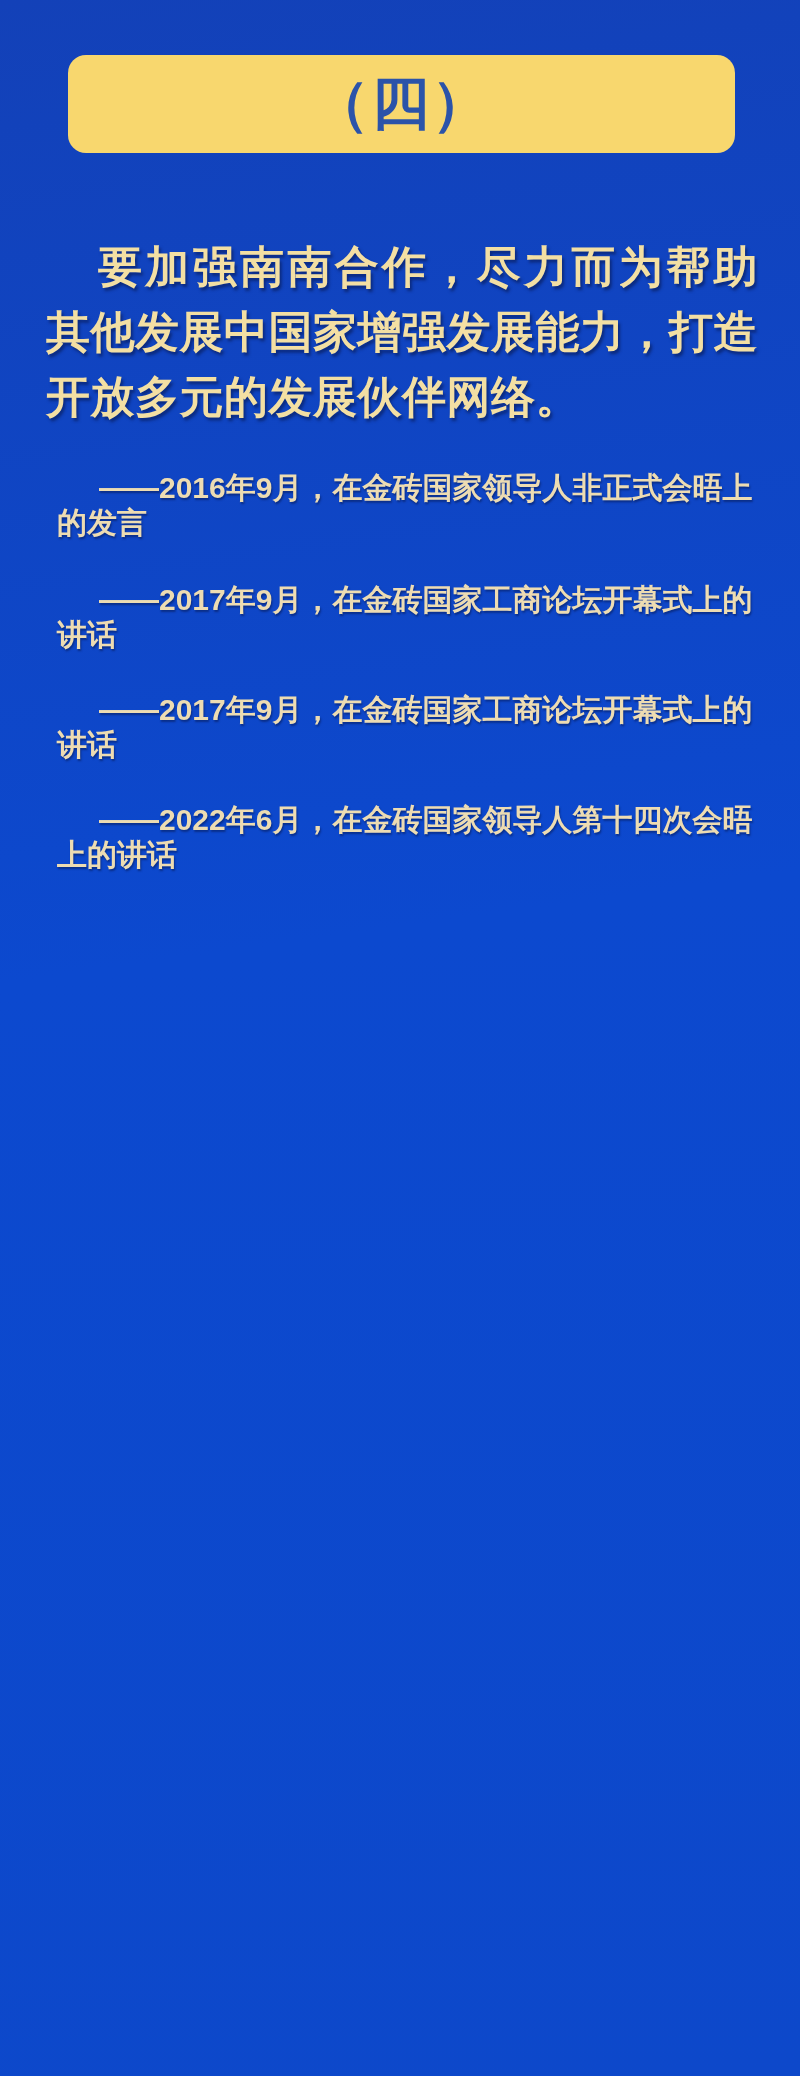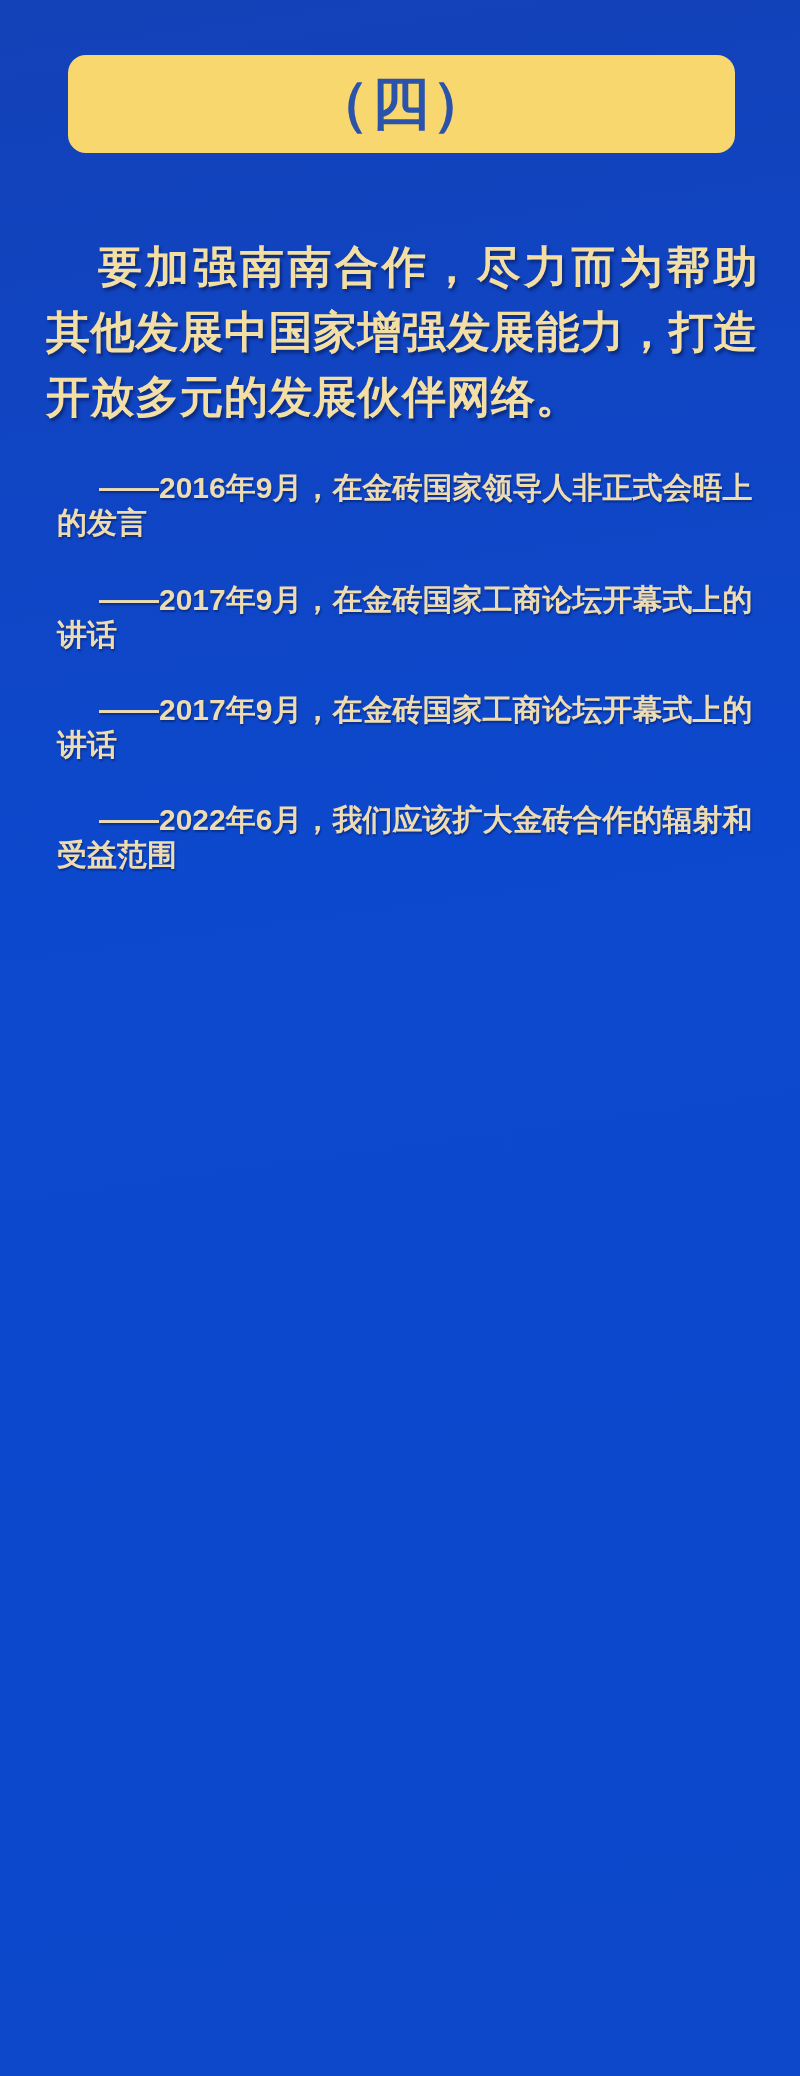--- a/index.html
+++ b/index.html
@@ -75,15 +75,15 @@
     <span class="banner-label">（四）</span>
   </div>
 
   <p class="quote q1">要加强南南合作，尽力而为帮助其他发展中国家增强发展能力，打造开放多元的发展伙伴网络。</p>
   <p class="source s1">——2016年9月，在金砖国家领导人非正式会晤上的发言</p>
 
   <p class="source s2">——2017年9月，在金砖国家工商论坛开幕式上的讲话</p>
 
   <p class="source s3">——2017年9月，在金砖国家工商论坛开幕式上的讲话</p>
 
-  <p class="source s4">——2022年6月，我们应该扩大金砖合作的辐射和受益范围</p>
+  <p class="source s4">——2022年6月，在金砖国家领导人第十四次会晤上的讲话</p>
 
 </div>
 
 </body></html>

